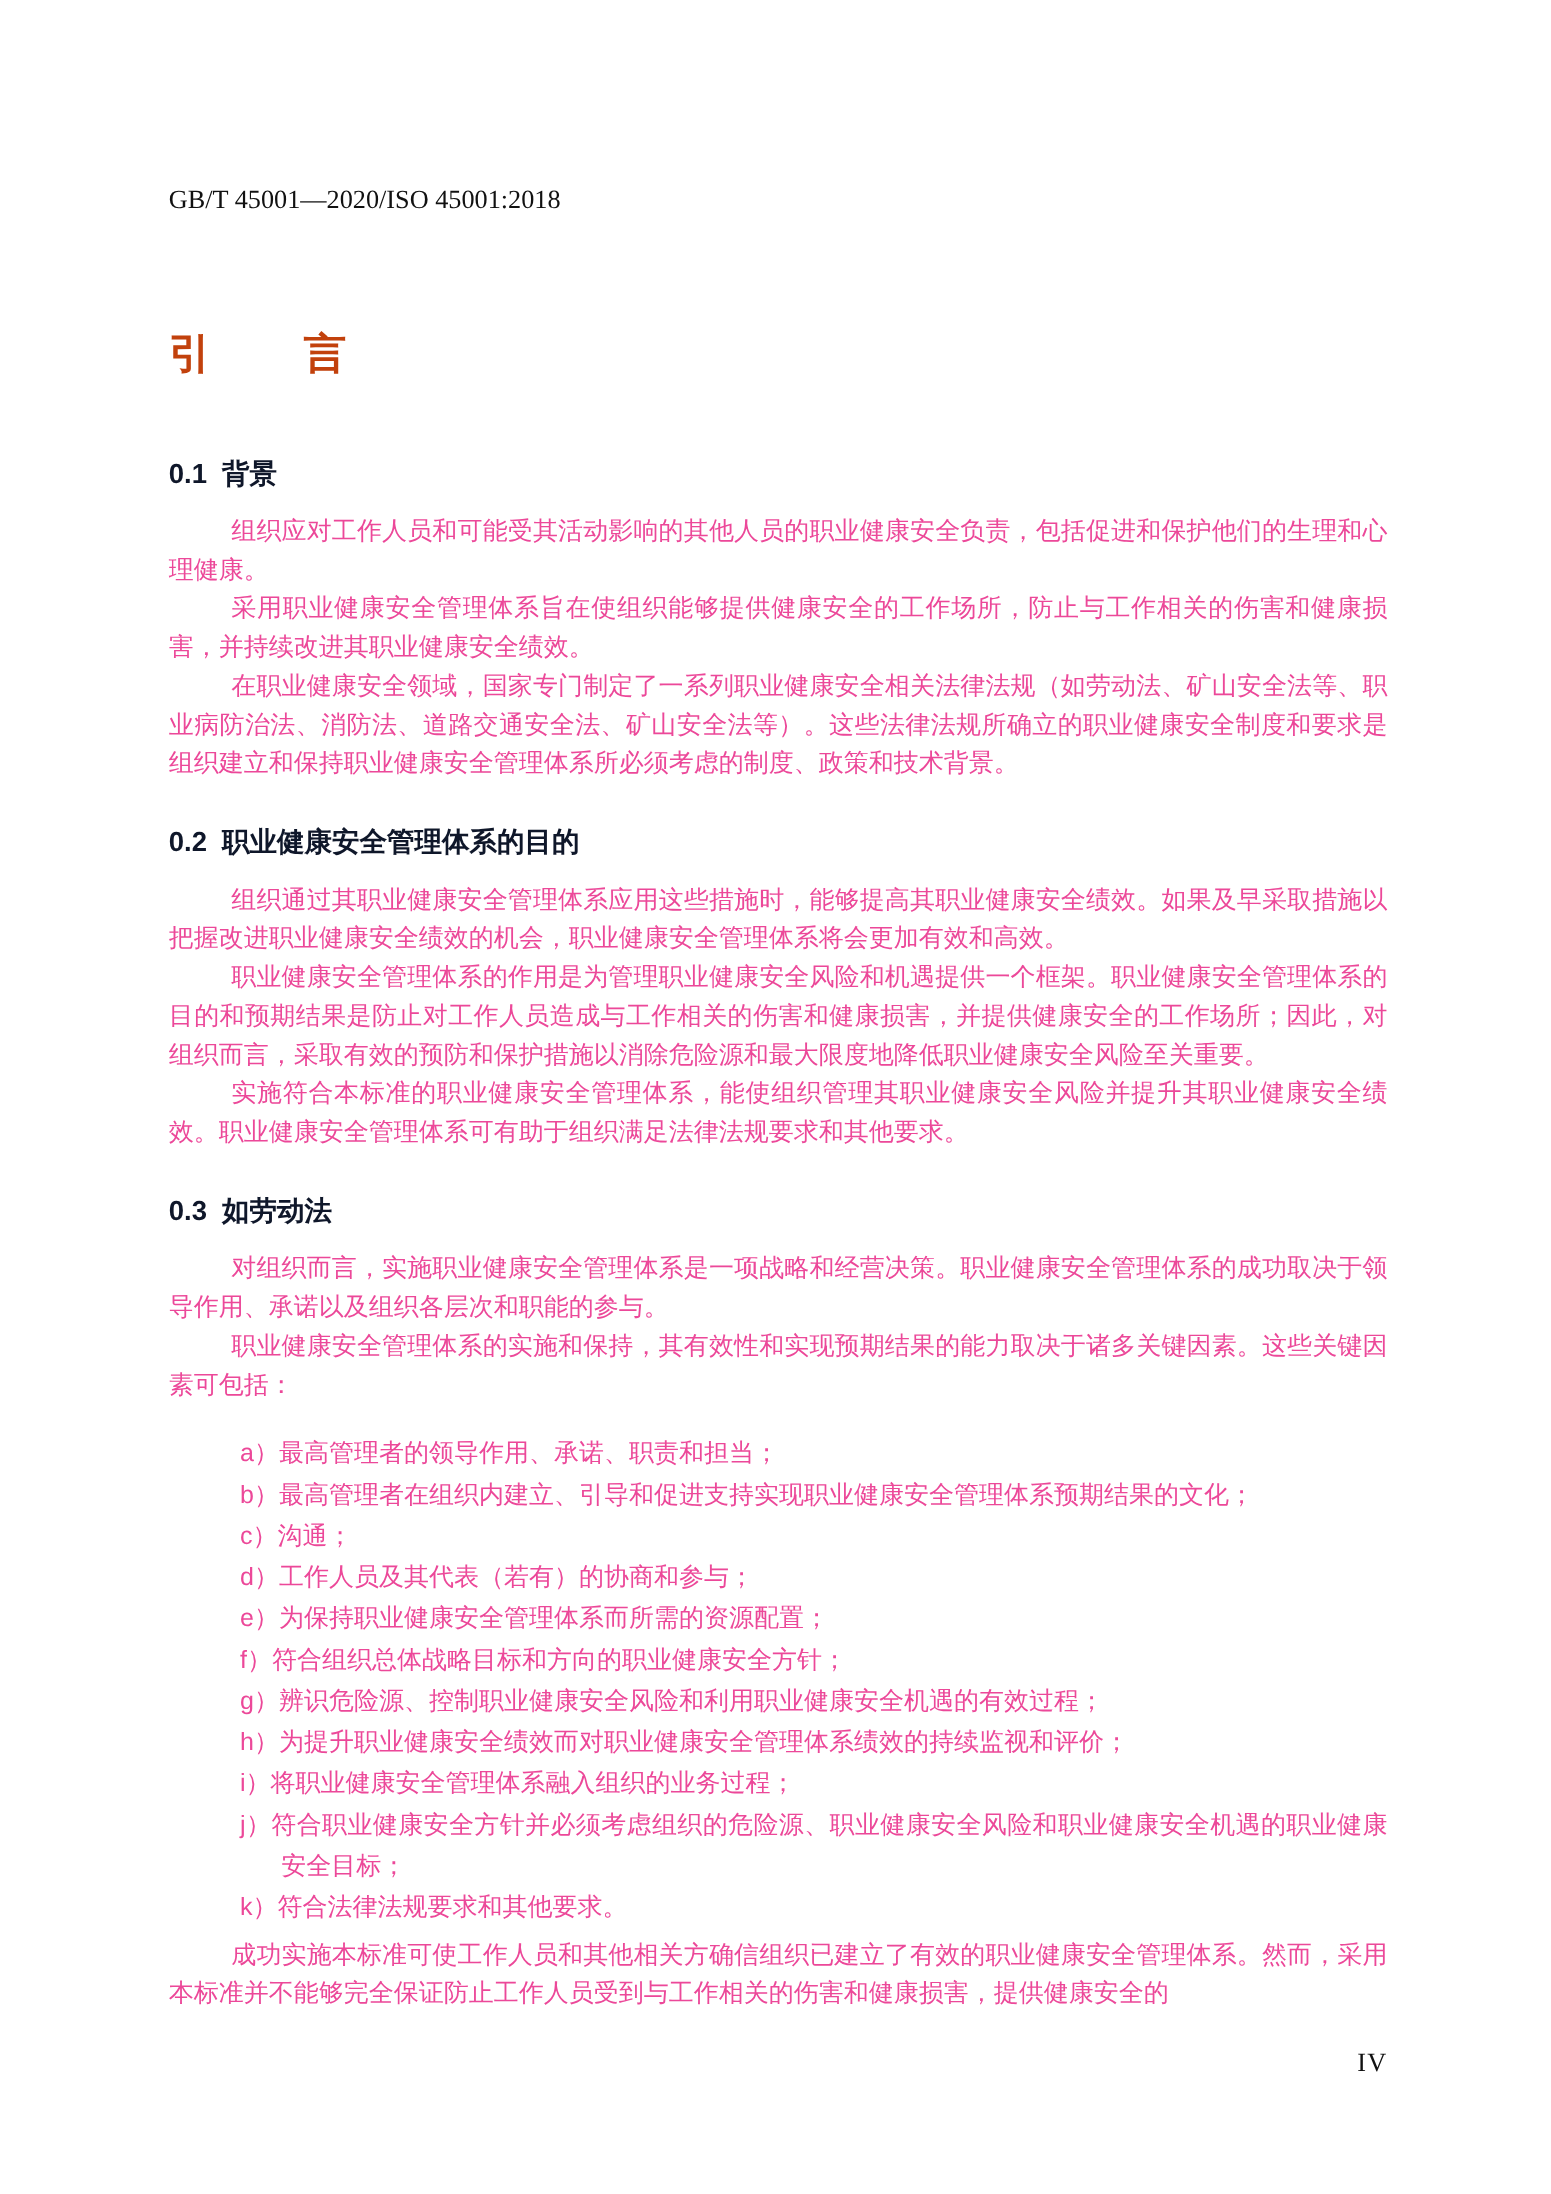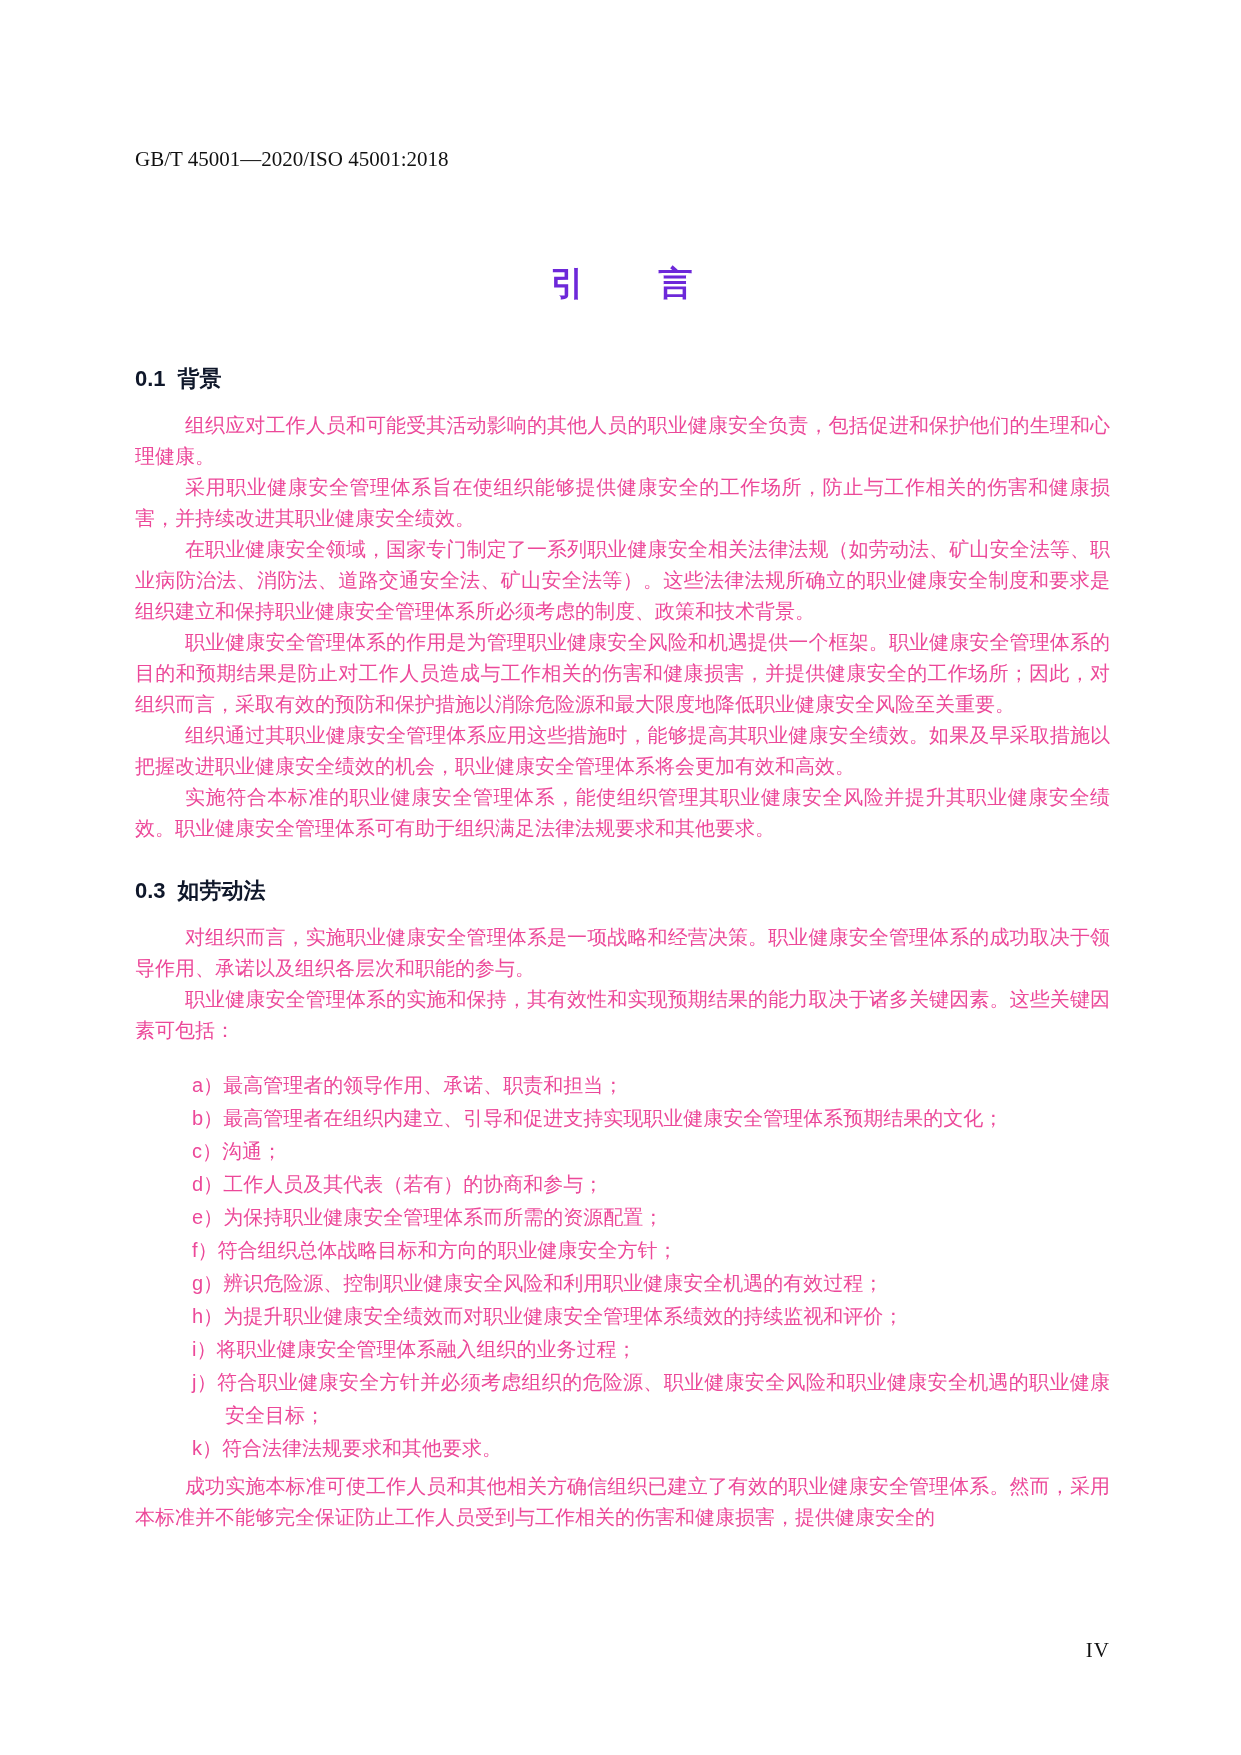--- a/index.html
+++ b/index.html
@@ -24,23 +24,23 @@
     font-size: 21px;
     line-height: 26px;
     color: #111111;
   }
   .doc-title {
     margin: 88px 0 0 0;
     font-family: "Liberation Sans", "DejaVu Sans", sans-serif;
     font-weight: 600;
     font-size: 34px;
     line-height: 46px;
-    text-align: center;
+    text-align: left;
     letter-spacing: 2px;
-    color: #6d28d9;
+    color: #c2410c;
   }
   .sec-head {
     margin: 32px 0 16px 0;
     font-family: "Liberation Sans", "DejaVu Sans", sans-serif;
     font-weight: 600;
     font-size: 22px;
     line-height: 30px;
     color: #0f172a;
   }
   .sec-head.first {
@@ -100,23 +100,26 @@
       <span class="sec-num">0.1</span><span>背景</span>
     </h2>
     <div class="body-text">
       <p class="body-para">组织应对工作人员和可能受其活动影响的其他人员的职业健康安全负责，包括促进和保护他们的生理和心理健康。</p>
       <p class="body-para">采用职业健康安全管理体系旨在使组织能够提供健康安全的工作场所，防止与工作相关的伤害和健康损害，并持续改进其职业健康安全绩效。</p>
       <p class="body-para">在职业健康安全领域，国家专门制定了一系列职业健康安全相关法律法规（如劳动法、矿山安全法等、职业病防治法、消防法、道路交通安全法、矿山安全法等）。这些法律法规所确立的职业健康安全制度和要求是组织建立和保持职业健康安全管理体系所必须考虑的制度、政策和技术背景。</p>
     </div>
   </div>
 
   <div>
+    <h2 class="sec-head">
+      <span class="sec-num">0.2</span><span>职业健康安全管理体系的目的</span>
+    </h2>
     <div class="body-text">
+      <p class="body-para">组织通过其职业健康安全管理体系应用这些措施时，能够提高其职业健康安全绩效。如果及早采取措施以把握改进职业健康安全绩效的机会，职业健康安全管理体系将会更加有效和高效。</p>
       <p class="body-para">职业健康安全管理体系的作用是为管理职业健康安全风险和机遇提供一个框架。职业健康安全管理体系的目的和预期结果是防止对工作人员造成与工作相关的伤害和健康损害，并提供健康安全的工作场所；因此，对组织而言，采取有效的预防和保护措施以消除危险源和最大限度地降低职业健康安全风险至关重要。</p>
-      <p class="body-para">组织通过其职业健康安全管理体系应用这些措施时，能够提高其职业健康安全绩效。如果及早采取措施以把握改进职业健康安全绩效的机会，职业健康安全管理体系将会更加有效和高效。</p>
       <p class="body-para">实施符合本标准的职业健康安全管理体系，能使组织管理其职业健康安全风险并提升其职业健康安全绩效。职业健康安全管理体系可有助于组织满足法律法规要求和其他要求。</p>
     </div>
   </div>
 
   <div>
     <h2 class="sec-head">
       <span class="sec-num">0.3</span><span>如劳动法</span>
     </h2>
     <div class="body-text">
       <p class="body-para">对组织而言，实施职业健康安全管理体系是一项战略和经营决策。职业健康安全管理体系的成功取决于领导作用、承诺以及组织各层次和职能的参与。</p>

